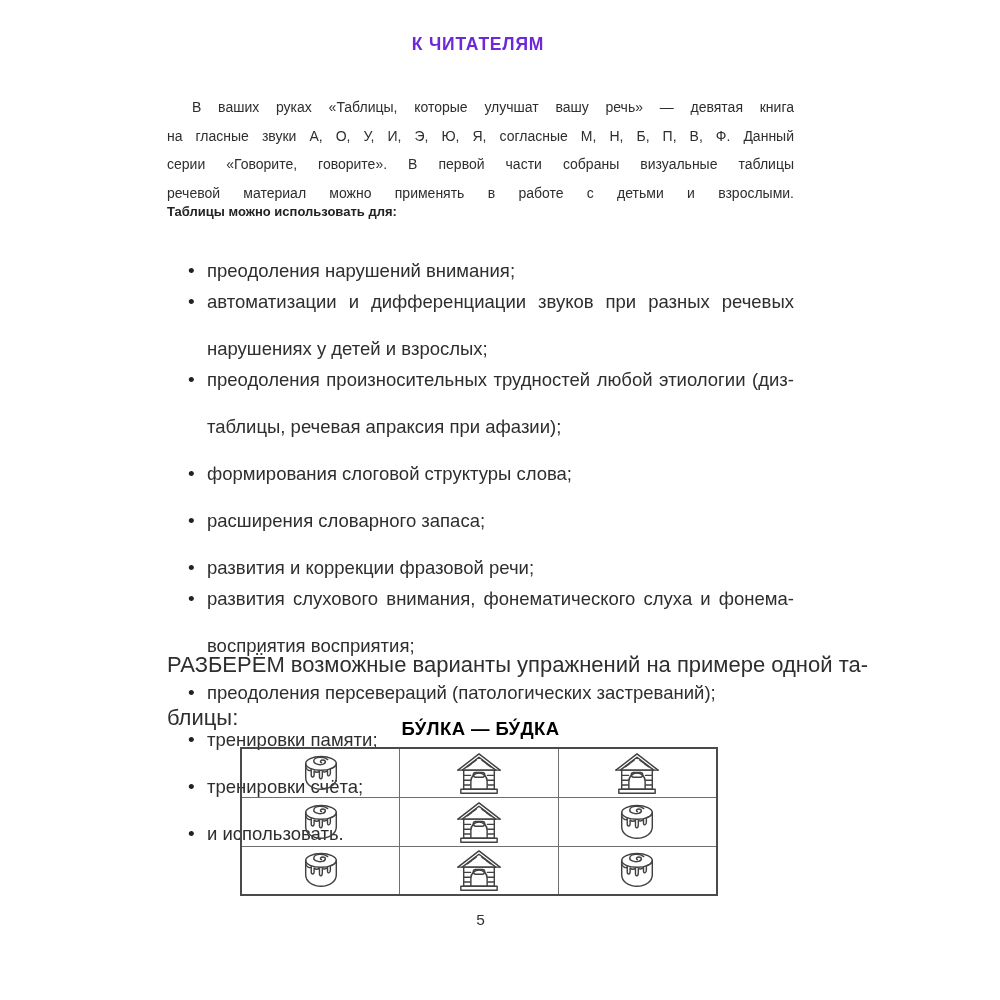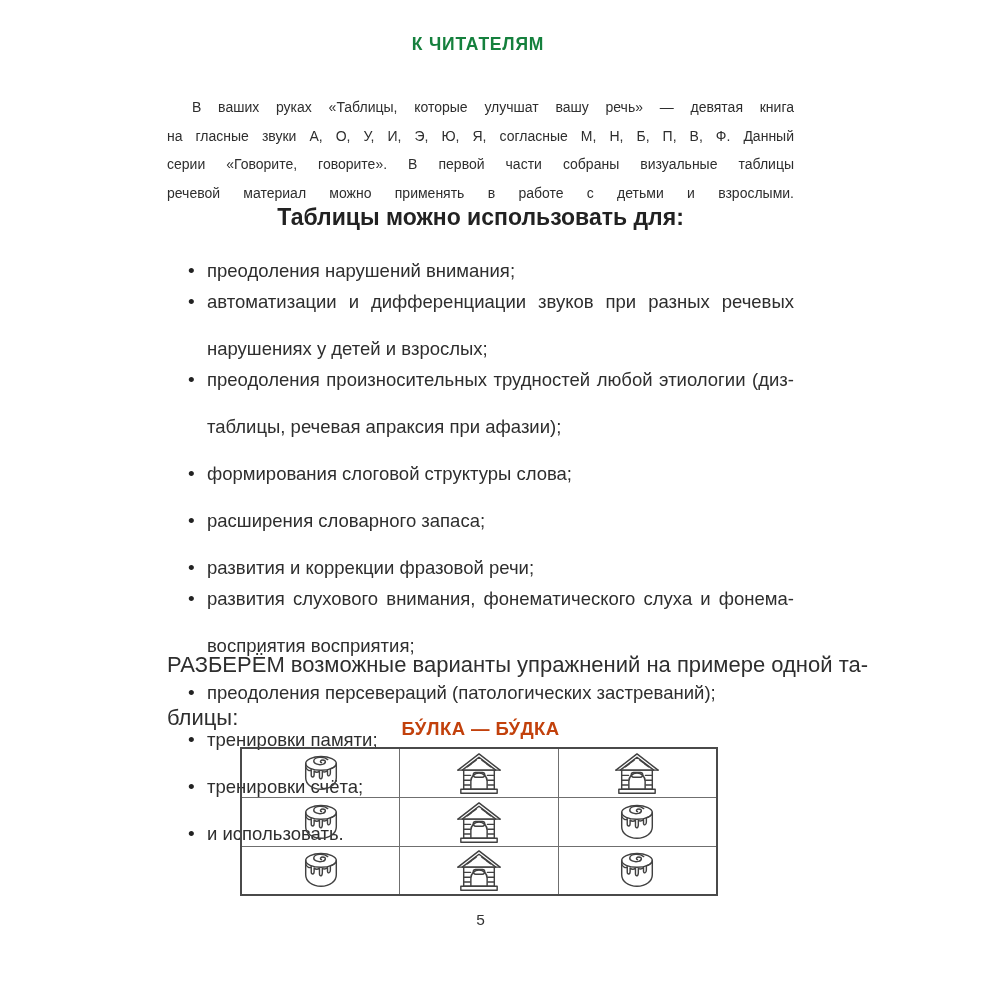--- a/index.html
+++ b/index.html
@@ -9,41 +9,41 @@
     width: 1000px; height: 1000px;
     background: #ffffff;
     color: #2e2e2e;
     font-family: "Liberation Sans", "DejaVu Sans", sans-serif;
     overflow: hidden;
   }
   .title {
     position: absolute; top: 34px; left: 0; width: 956px;
     text-align: center;
     font-size: 17.5px; font-weight: bold; letter-spacing: 0.8px;
-    color: #15803d;
+    color: #6d28d9;
   }
   .col { position: absolute; left: 167px; width: 627px; }
   .intro { top: 93px; font-size: 14px; line-height: 28.5px; }
   .jline { text-align: justify; text-align-last: justify; white-space: nowrap; }
   .lline { text-align: left; white-space: nowrap; margin-top: 28px; }
   .indent { text-indent: 25px; }
   .subtitle {
-    top: 204px; text-align: center;
-    font-size: 23px; font-weight: bold; color: #222;
+    top: 204px; text-align: left;
+    font-size: 13px; font-weight: bold; color: #222;
   }
   .bullets { top: 233px; list-style: none; font-size: 18.5px; line-height: 19px; }
   .bullets li { position: relative; padding-left: 40px; margin-bottom: 12px; }
   .bullets .dot {
     position: absolute; left: 21px; top: 0;
     font-size: 19px; line-height: 19px; color: #222;
   }
   .razberem { top: 652px; font-size: 22px; line-height: 25px; }
   .table-title {
     top: 718px; text-align: center;
-    font-size: 18.5px; font-weight: bold; letter-spacing: 0.4px; color: #c2410c;
+    font-size: 18.5px; font-weight: bold; letter-spacing: 0.4px; color: #000000;
   }
   table.icon-table {
     position: absolute; left: 240px; top: 747px;
     width: 478px; table-layout: fixed;
     border-collapse: collapse;
     border: 2px solid #4a4a4a;
   }
   table.icon-table td {
     border: 1px solid #6f6f6f;
     height: 49px;

